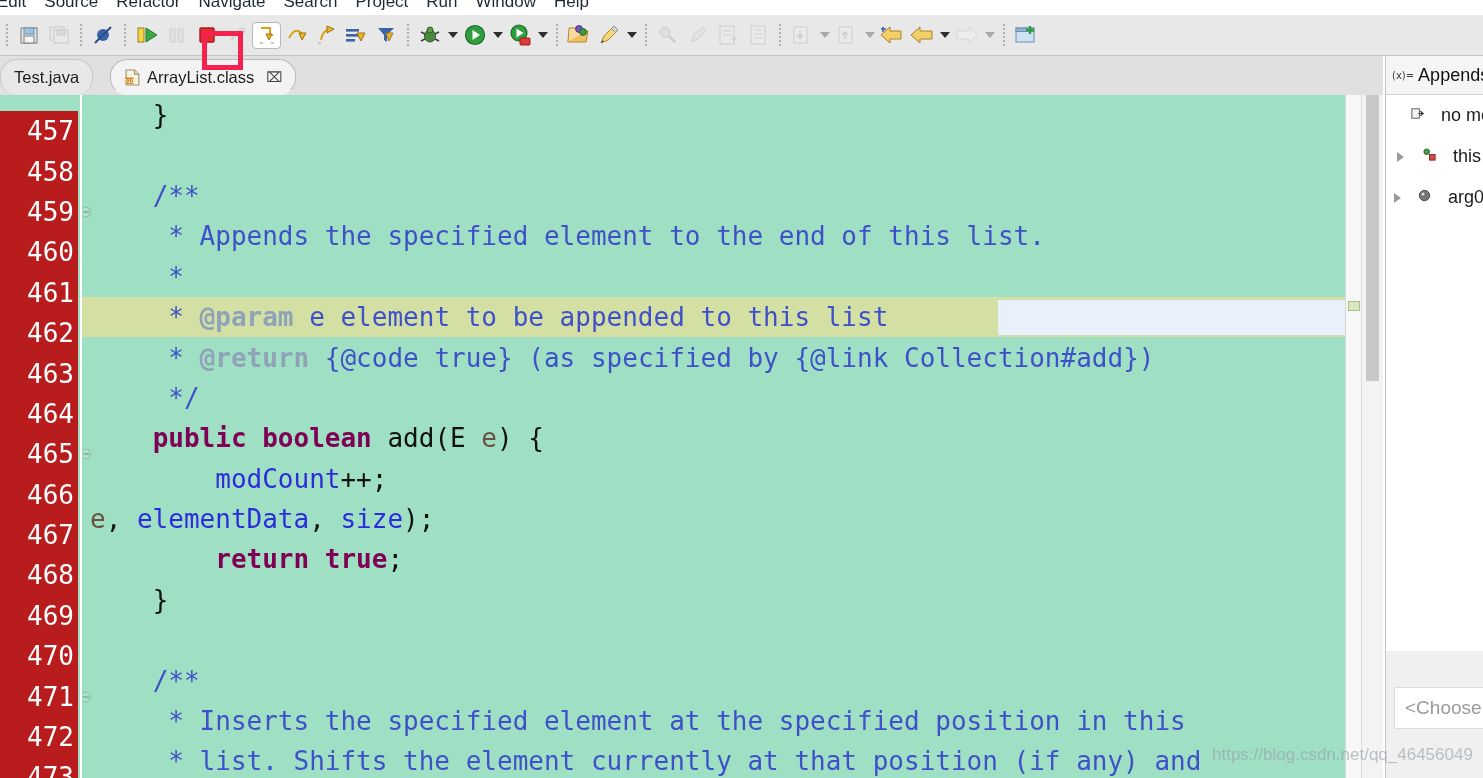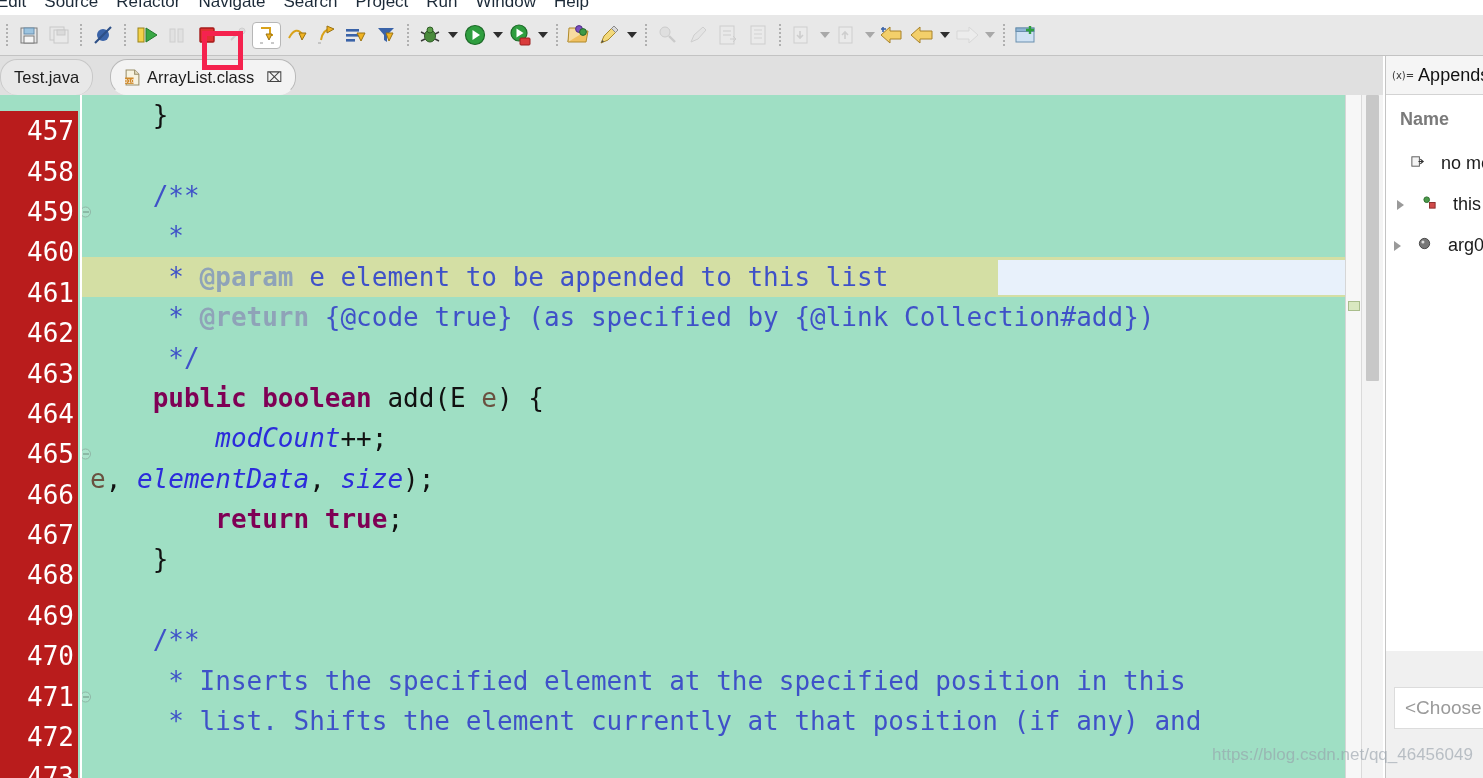--- a/index.html
+++ b/index.html
@@ -184,21 +184,21 @@
   .code-line.current { background: #d4dfa4; }
   .sel-box {
     position: absolute;
     left: 916px; top: 3px;
     width: 360px; height: 35px;
     background: #e8f1fb;
   }
   .kw      { color: #7f0055; font-weight: bold; }
   .cmt     { color: #3f51c8; }
   .cmt-tag { color: #8fa3b8; font-weight: bold; }
-  .fld     { color: #2c2cdb; font-style: italic; }
+  .fld     { color: #2c2cdb; }
   .param   { color: #6a5140; }
   .plain   { color: #111111; }
   .brace   { color: #111111; }
 
   
   .overview {
     position: absolute; right: 22px; top: 0;
     width: 16px; height: 100%;
     background: #f7f7f7;
     border-left: 1px solid #d6d6d6;
@@ -607,20 +607,21 @@
         <div class="gutter-line">470</div>
         <div class="gutter-line">471<span class="fold-marker"></span></div>
         <div class="gutter-line">472</div>
         <div class="gutter-line">473</div>
       </div>
     <div class="gutter-divider"></div>
     <div class="code-area" id="code-area">
         <div class="code-line"><span class="plain">    </span><span class="brace">}</span></div>
         <div class="code-line"></div>
         <div class="code-line"><span class="plain">    </span><span class="cmt">/**</span></div>
+        <div class="code-line"><span class="cmt">     * Appends the specified element to the end of this list.</span></div>
         <div class="code-line"><span class="cmt">     *</span></div>
         <div class="code-line current"><span class="cmt">     * </span><span class="cmt-tag">@param</span><span class="cmt"> e element to be appended to this list</span><span class="sel-box"></span></div>
         <div class="code-line"><span class="cmt">     * </span><span class="cmt-tag">@return</span><span class="cmt"> {@code true} (as specified by {@link Collection#add})</span></div>
         <div class="code-line"><span class="cmt">     */</span></div>
         <div class="code-line"><span class="plain">    </span><span class="kw">public</span><span class="plain"> </span><span class="kw">boolean</span><span class="plain"> add(E </span><span class="param">e</span><span class="plain">) {</span></div>
         <div class="code-line"><span class="plain">        </span><span class="fld">modCount</span><span class="plain">++;</span></div>
         <div class="code-line"><span class="param">e</span><span class="plain">, </span><span class="fld">elementData</span><span class="plain">, </span><span class="fld">size</span><span class="plain">);</span></div>
         <div class="code-line"><span class="plain">        </span><span class="kw">return</span><span class="plain"> </span><span class="kw">true</span><span class="plain">;</span></div>
         <div class="code-line"><span class="plain">    </span><span class="brace">}</span></div>
         <div class="code-line"></div>
@@ -636,21 +637,20 @@
       <div class="vthumb"></div>
     </div>
   </div>
 
   <div class="varpanel">
     <div class="var-tab">
       <span class="var-tab-icon">(x)=</span>
       <span class="var-tab-label">Appends</span>
     </div>
     <div class="var-body">
-      <div class="var-col-head">Name</div>
       <div id="var-rows">
           <div class="var-row">
             <span class="var-twisty empty">
               <span class="tri"></span>
             </span>
             <span><svg class="var-ico" viewBox="0 0 16 16">
                 <rect x="2" y="3" width="8" height="10" fill="#f4f4f4" stroke="#555"></rect>
                 <path d="M9 8 h5 M11 5.5 L14 8 L11 10.5" stroke="#333" fill="none" stroke-width="1.3"></path>
               </svg></span>
             <span>no me</span>

